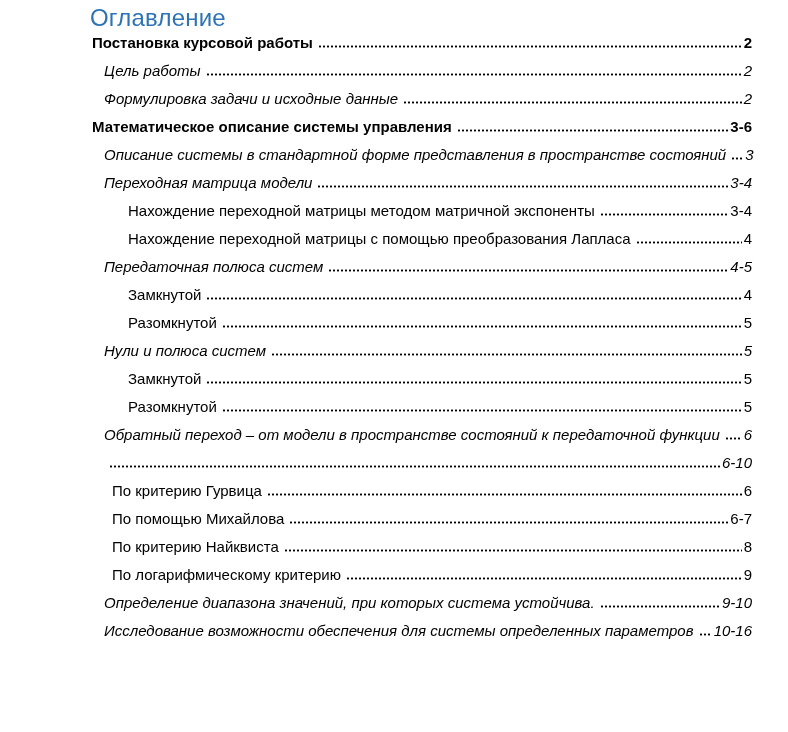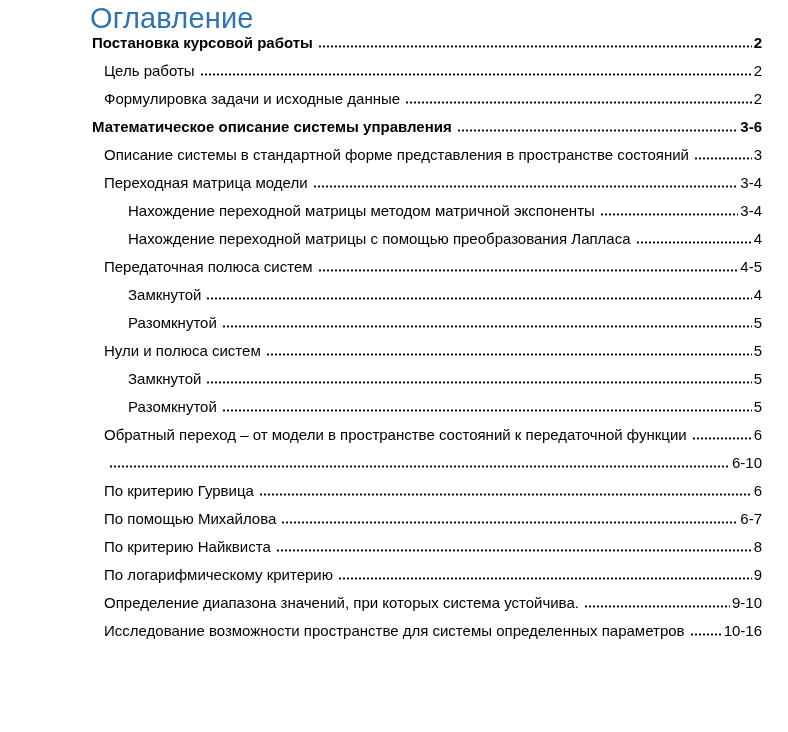--- a/index.html
+++ b/index.html
@@ -15,42 +15,42 @@
     color: #000000;
   }
   .page {
     width: 788px;
     height: 732px;
     background: #ffffff;
     box-sizing: border-box;
   }
   .toc-title {
     margin: 5px 0 4px 90px;
-    font-size: 29px;
+    font-size: 24px;
     line-height: 26px;
     font-weight: 400;
     letter-spacing: 0.2px;
   }
   .toc {
     box-sizing: border-box;
-    padding: 0 26px 0 92px;
+    padding: 0 36px 0 92px;
   }
   .toc-row {
     display: flex;
     align-items: baseline;
     font-size: 15px;
     line-height: 15px;
     margin: 0 0 13px 0;
     cursor: pointer;
   }
   .toc-row.bold { font-weight: 700; }
   .toc-row.gap-lg { margin-top: 8px; }
   .lvl1 { margin-left: 0; }
-  .lvl2 { margin-left: 12px; }
-  .lvl2b { margin-left: 12px; }
+  .lvl2 { margin-left: 12px; font-style: italic; }
+  .lvl2b { margin-left: 20px; }
   .lvl3 { margin-left: 36px; text-align: center; }
   .toc-label {
     white-space: nowrap;
     flex: 0 0 auto;
   }
   .toc-leader {
     flex: 1 1 auto;
     height: 3px;
     margin: 0 2px 0 5px;
     background-image: radial-gradient(circle, #000000 1px, transparent 1.2px);
@@ -168,18 +168,18 @@
     <span class="toc-label">По логарифмическому критерию</span>
     <span class="toc-leader"></span>
     <span class="toc-page">9</span>
   </div>
       <div class="toc-row lvl2">
     <span class="toc-label">Определение диапазона значений, при которых система устойчива.</span>
     <span class="toc-leader"></span>
     <span class="toc-page">9-10</span>
   </div>
       <div class="toc-row lvl2">
-    <span class="toc-label">Исследование возможности пространстве для системы определенных параметров</span>
+    <span class="toc-label">Исследование возможности обеспечения для системы определенных параметров</span>
     <span class="toc-leader"></span>
     <span class="toc-page">10-16</span>
   </div>
     </div>
 </div>
 
 </body></html>

